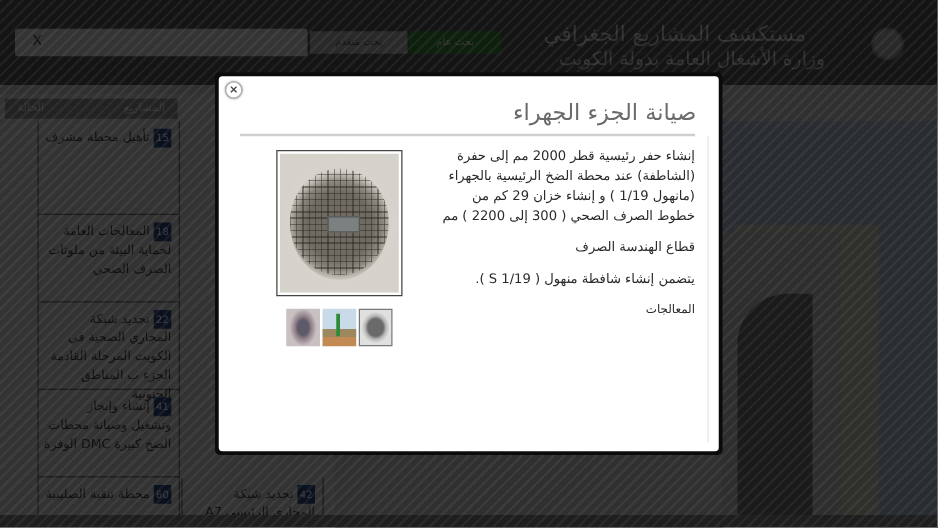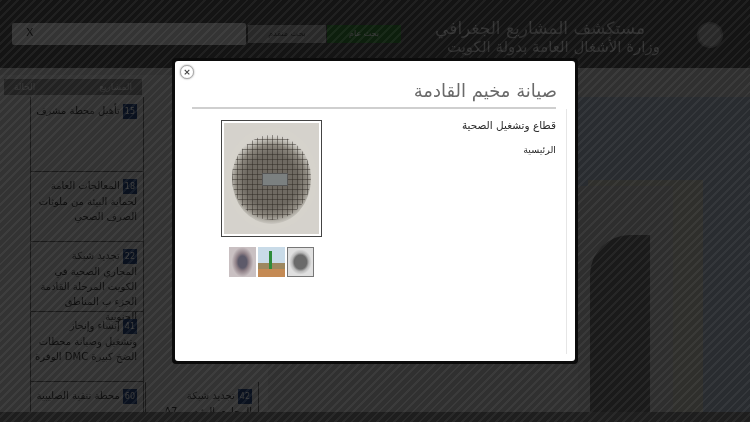--- a/index.html
+++ b/index.html
@@ -145,34 +145,36 @@
   <div class="bg-footer"></div>
 </div>
 
 <div class="overlay"></div>
 
 <div class="modal-frame"></div>
 <div class="modal"></div>
 
 <div class="close-btn">×</div>
 
-<div class="modal-title">صيانة مخيم القادمة</div>
+<div class="modal-title">صيانة الجزء الجهراء</div>
 <div class="title-rule"></div>
 <div class="content-rule"></div>
 
 <div class="main-photo" title="main-photo-manhole-construction">
   <div class="main-photo-inner">
     <div class="ring"></div>
     <div class="rebar"></div>
     <div class="box"></div>
   </div>
 </div>
 
 <div class="thumbs">
   <div class="thumb thumb-1" title="thumbnail-pipe-inspection"></div>
   <div class="thumb thumb-2" title="thumbnail-drilling-rig"></div>
   <div class="thumb thumb-3" title="thumbnail-manhole-construction"></div>
 </div>
 
 <div class="desc">
-  <p>قطاع وتشغيل الصحية</p>
-  <p class="small">الرئيسية</p>
+  <p>إنشاء حفر رئيسية قطر 2000 مم إلى حفرة (الشاطفة) عند محطة الضخ الرئيسية بالجهراء (مانهول 1/19 ) و إنشاء خزان 29 كم من خطوط الصرف الصحي ( 300 إلى 2200 ) مم</p>
+  <p>قطاع الهندسة الصرف</p>
+  <p>يتضمن إنشاء شافطة منهول ( S 1/19 ).</p>
+  <p class="small">المعالجات</p>
 </div>
 
 </body></html>

